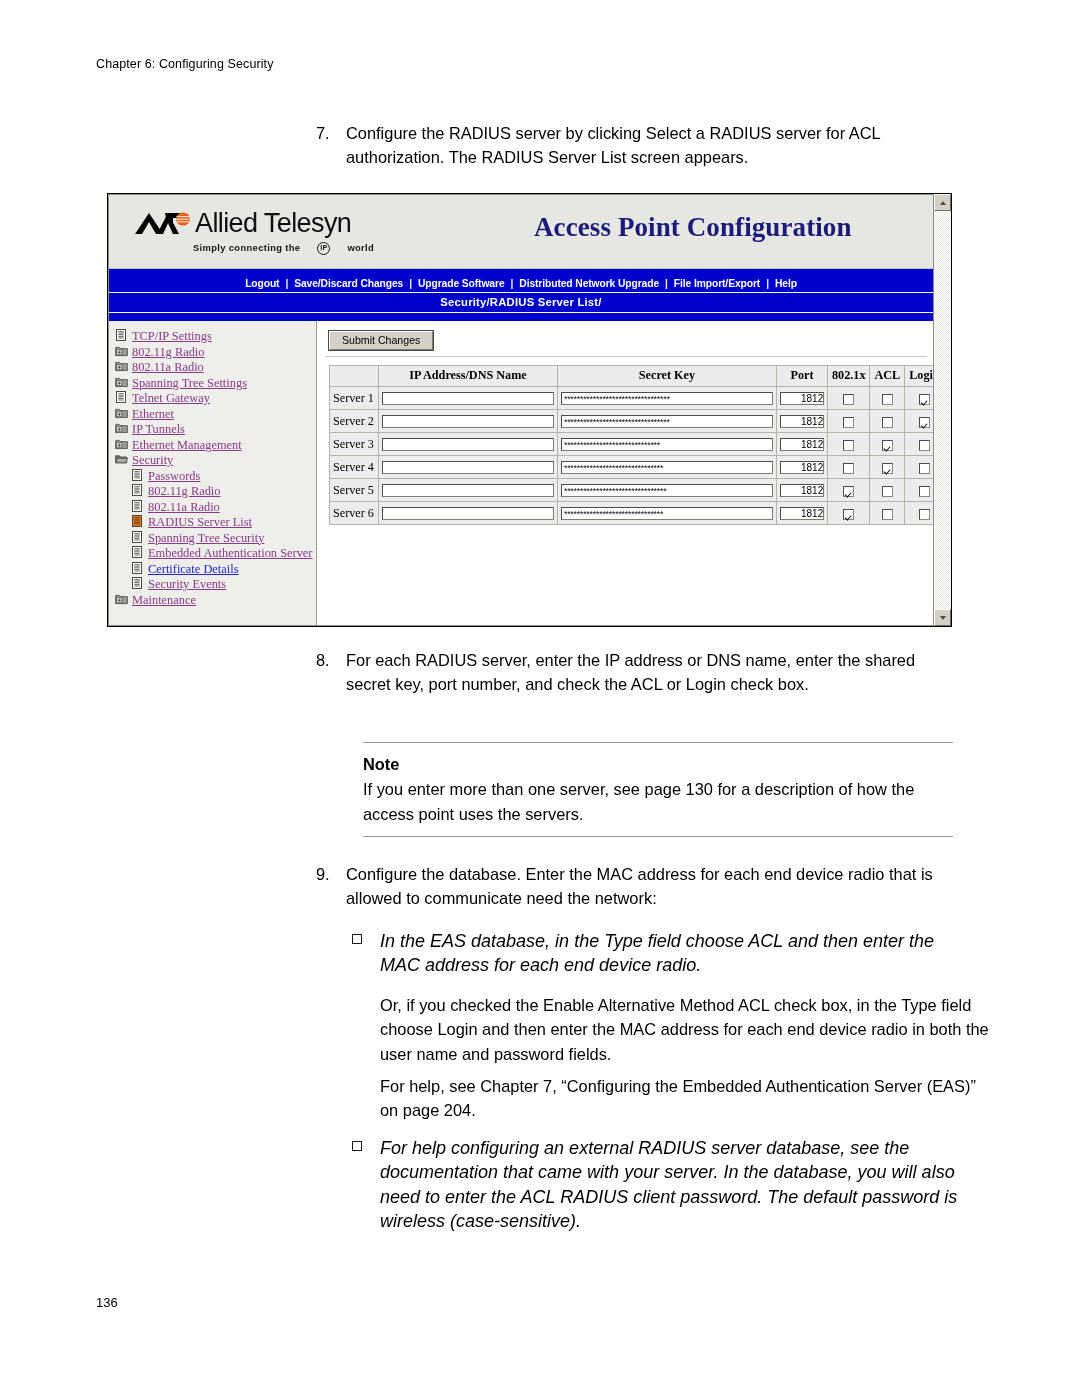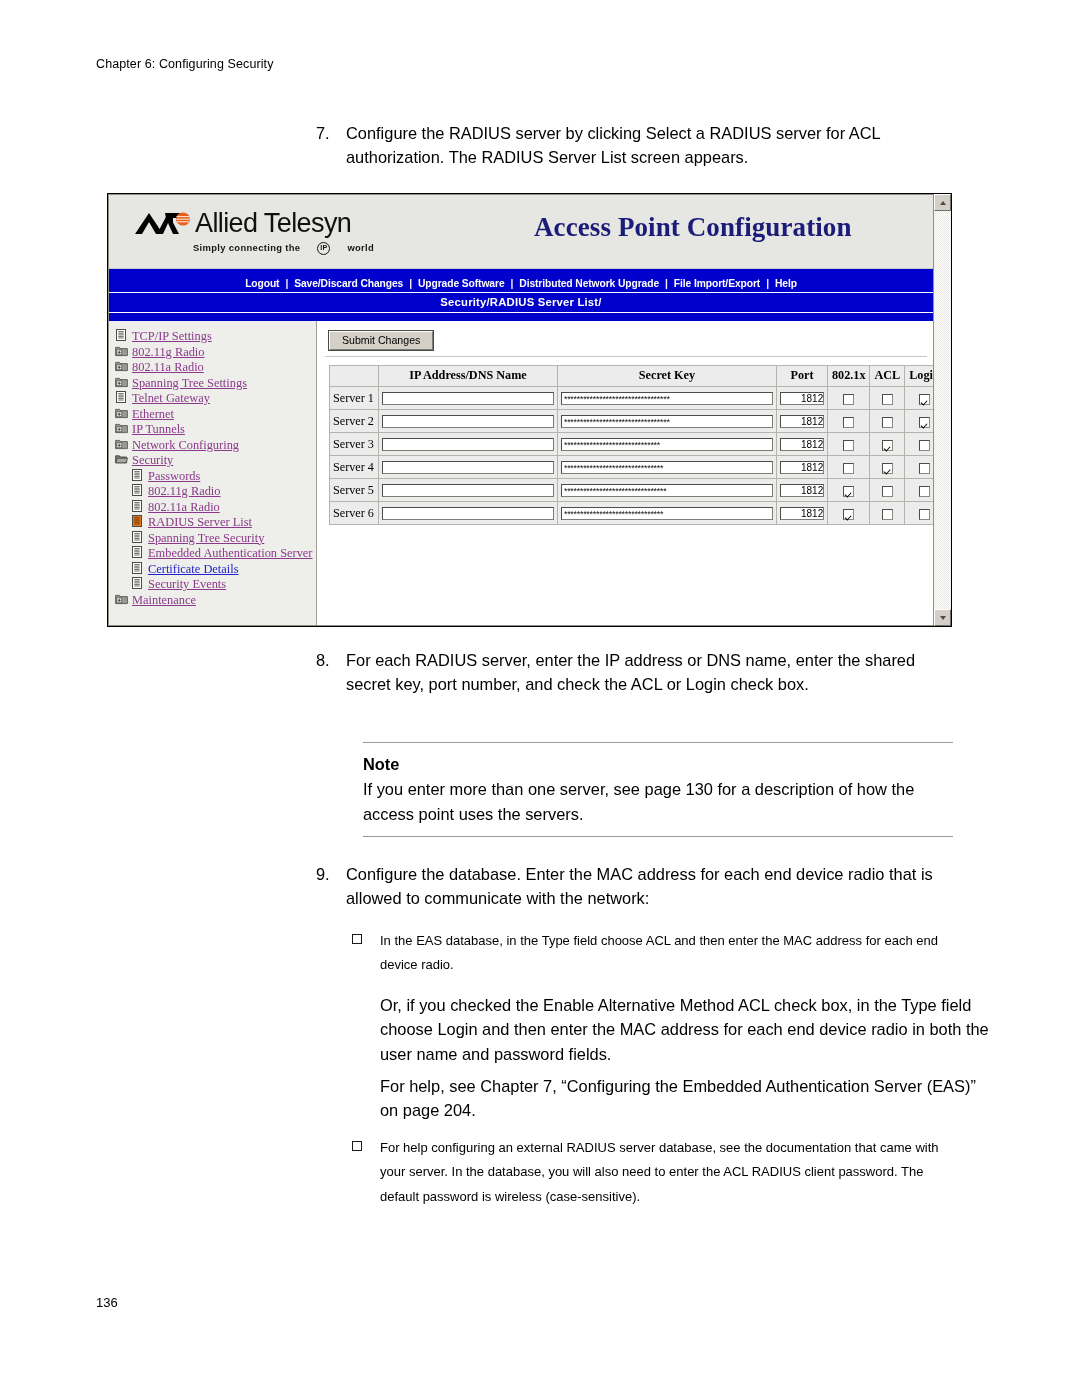--- a/index.html
+++ b/index.html
@@ -67,23 +67,24 @@
   }
   .note .note-title {
     font-weight: bold;
     margin-bottom: 1px;
   }
 
   
   .bullet {
     position: absolute;
     display: flex;
-    font-size: 13px;
+    font-size: 18px;
     line-height: 24.3px;
     width: 610px;
+    font-style: italic;
   }
   .bullet .marker {
     flex: 0 0 28px;
     width: 28px;
     padding-top: 5px;
   }
   .bullet .marker i {
     display: block;
     width: 8px;
     height: 8px;
@@ -548,21 +549,21 @@
             <span class="tlabel">IP Tunnels</span>
           </div>
           <div class="tree-item">
             <span class="ic">
               <svg width="13" height="12" viewBox="0 0 13 12">
                 <path d="M0.6 2.4 H4.6 L5.6 3.6 H12.4 V10.6 H0.6 Z" fill="#9a9a93" stroke="#4a4a46" stroke-width="0.8"></path>
                 <rect x="1.8" y="4.8" width="5" height="5" fill="#e8e8e2" stroke="#4a4a46" stroke-width="0.7"></rect>
                 <path d="M4.3 5.8 V8.8 M2.8 7.3 H5.8" stroke="#303030" stroke-width="0.8"></path>
               </svg>
             </span>
-            <span class="tlabel">Network Configuring</span>
+            <span class="tlabel">Ethernet Management</span>
           </div>
           <div class="tree-item">
             <span class="ic">
               <svg width="13" height="12" viewBox="0 0 13 12">
                 <path d="M0.6 2.8 H4.4 L5.4 4 H11.6 V9.8 H0.6 Z" fill="#7d7d76" stroke="#3d3d3a" stroke-width="0.8"></path>
                 <path d="M2.2 5.2 H12.6 L11.2 9.8 H0.8 Z" fill="#a9a9a2" stroke="#3d3d3a" stroke-width="0.7"></path>
               </svg>
             </span>
             <span class="tlabel">Security</span>
           </div>
@@ -778,21 +779,21 @@
   <span class="txt">For each RADIUS server, enter the IP address or DNS name, enter the shared secret key, port number, and check the ACL or Login check box.</span>
 </div>
 
 <div class="note">
   <div class="note-title">Note</div>
   <div>If you enter more than one server, see page 130 for a description of how the access point uses the servers.</div>
 </div>
 
 <div class="step" id="step9">
   <span class="num">9.</span>
-  <span class="txt">Configure the database. Enter the MAC address for each end device radio that is allowed to communicate with the network:</span>
+  <span class="txt">Configure the database. Enter the MAC address for each end device radio that is allowed to communicate need the network:</span>
 </div>
 
 <div class="bullet" id="bullet1">
   <span class="marker">
       <i></i>
     </span>
   <span class="btxt">In the EAS database, in the Type field choose ACL and then enter the MAC address for each end device radio.</span>
 </div>
 
 <div class="para" id="para-or">Or, if you checked the Enable Alternative Method ACL check box, in the Type field choose Login and then enter the MAC address for each end device radio in both the user name and password fields.</div>

